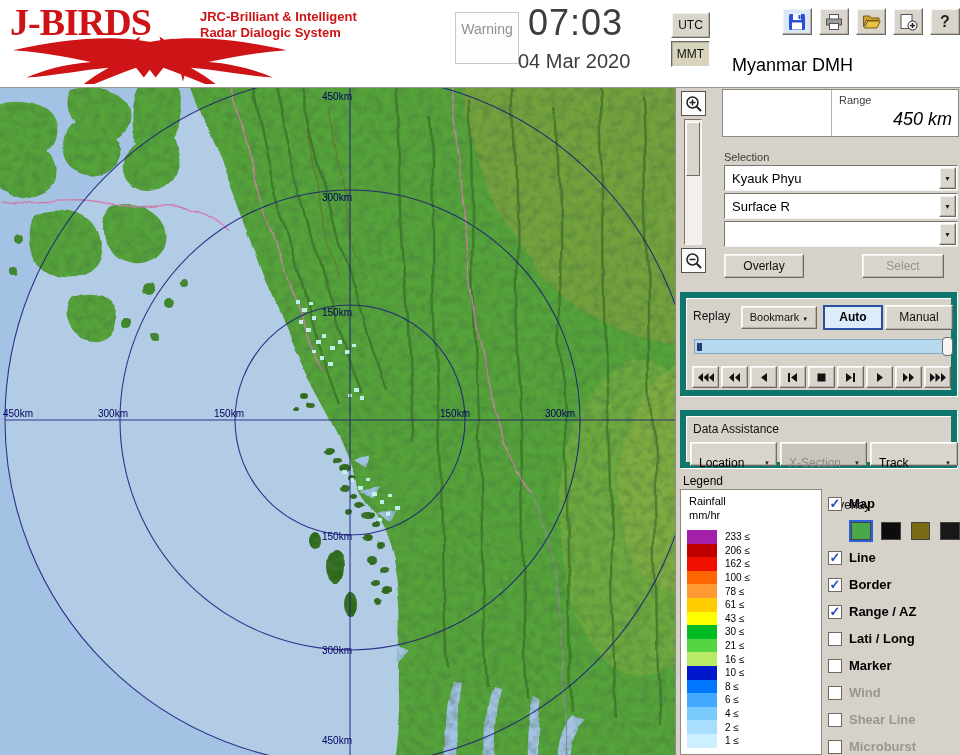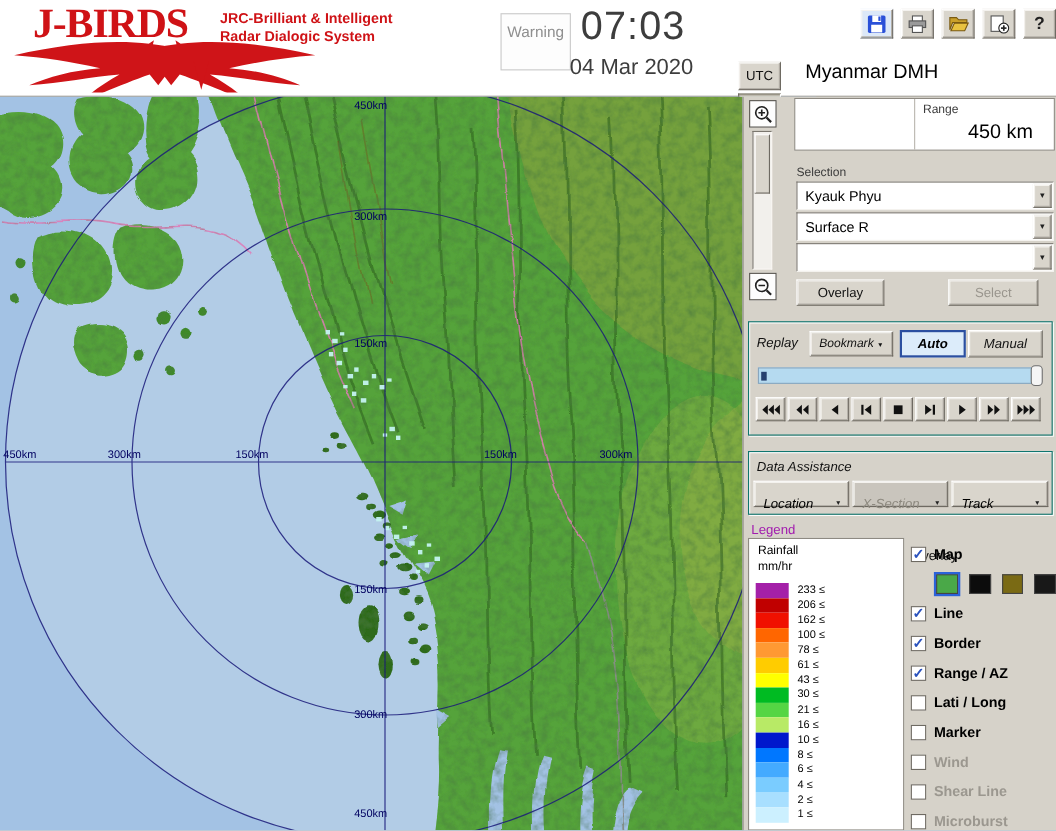--- a/index.html
+++ b/index.html
@@ -1,27 +1,27 @@
 <!DOCTYPE html>
 <html><head>
 <meta charset="utf-8">
 <style>
   html,body{margin:0;padding:0;}
   body{font-family:"Liberation Sans",sans-serif;background:#d6d2c9;}
   .app{position:relative;width:960px;height:755px;overflow:hidden;background:#d6d2c9;}
 
   
   .header{position:absolute;left:0;top:0;width:960px;height:88px;background:#ffffff;border-bottom:1px solid #9a968e;box-sizing:border-box;}
-  .logo-title{position:absolute;left:10px;top:0px;font-family:"Liberation Serif",serif;font-weight:bold;font-size:38px;color:#cf1216;letter-spacing:-1px;margin-left:20px;}
+  .logo-title{position:absolute;left:10px;top:0px;font-family:"Liberation Serif",serif;font-weight:bold;font-size:38px;color:#cf1216;letter-spacing:-1px;}
   .logo-sub{position:absolute;left:200px;top:9px;color:#cf1216;font-weight:bold;font-size:13px;line-height:16px;}
   .eagle{position:absolute;left:6px;top:36px;}
   .warning-box{position:absolute;left:455px;top:12px;width:64px;height:52px;background:#fdfdfd;border:1px solid #c9c9c9;color:#8f8f8f;font-size:14px;text-align:center;padding-top:8px;box-sizing:border-box;}
   .clock-time{position:absolute;left:528px;top:2px;font-size:36px;color:#3d3d3d;letter-spacing:1px;}
   .clock-date{position:absolute;left:518px;top:50px;font-size:20px;color:#3d3d3d;}
-  .tz-btn{position:absolute;left:671px;width:39px;height:26px;font-size:12px;color:#111;text-align:center;line-height:24px;margin-top:44px;}
+  .tz-btn{position:absolute;left:671px;width:39px;height:26px;font-size:12px;color:#111;text-align:center;line-height:24px;}
   .raised{background:#d9d5cc;border:1px solid;border-color:#ffffff #6e6a62 #6e6a62 #ffffff;box-shadow:inset -1px -1px 0 #b4b0a8, inset 1px 1px 0 #f4f2ee;box-sizing:border-box;}
   .pressed{background:#d8d3bd;border:1px solid;border-color:#6e6a62 #ffffff #ffffff #6e6a62;box-shadow:inset 1px 1px 0 #b4b0a8;box-sizing:border-box;}
   .tz-utc{top:12px;}
   .tz-mmt{top:41px;}
   .toolbar{position:absolute;left:782px;top:8px;display:flex;gap:7px;}
   .tool-btn{width:30px;height:27px;display:flex;align-items:center;justify-content:center;cursor:pointer;}
   .tool-save{background:#dce8f8;}
   .help-glyph{font-size:16px;font-weight:bold;color:#222;}
   .station-title{position:absolute;left:732px;top:55px;font-size:18px;color:#000;}
 
@@ -33,54 +33,54 @@
   
   .side-panel{position:absolute;left:675px;top:88px;width:285px;height:667px;background:#d6d2c9;border-left:1px solid #8e8a82;box-sizing:border-box;}
   .zoom-btn{position:absolute;left:5px;width:25px;height:25px;background:#fdfdfd;border:1px solid #55524c;display:flex;align-items:center;justify-content:center;box-sizing:border-box;}
   .zoom-in{top:3px;} .zoom-out{top:160px;}
   .zoom-track{position:absolute;left:8px;top:31px;width:18px;height:126px;background:#f2f0ec;border:1px solid;border-color:#7a766e #f8f6f2 #f8f6f2 #7a766e;box-sizing:border-box;}
   .zoom-thumb{position:absolute;left:1px;top:2px;width:14px;height:54px;background:#d9d5cc;border:1px solid;border-color:#ffffff #6e6a62 #6e6a62 #ffffff;box-sizing:border-box;}
 
   .range-box{position:absolute;left:46px;top:1px;width:237px;height:48px;background:#ffffff;border:1px solid #8e8a82;box-sizing:border-box;}
   .range-divider{position:absolute;left:108px;top:0;width:1px;height:46px;background:#b9b5ad;}
   .range-label{position:absolute;left:116px;top:4px;font-size:11px;color:#3c3c3c;}
-  .range-value{position:absolute;right:19px;top:19px;font-size:18px;color:#000;}
+  .range-value{position:absolute;right:6px;top:19px;font-size:18px;color:#000;font-style:italic;}
 
   .sel-label{position:absolute;left:48px;top:63px;font-size:11px;color:#3c3c3c;}
   .combo{position:absolute;left:48px;width:234px;height:26px;background:#fff;border:1px solid;border-color:#7a766e #f4f2ee #f4f2ee #7a766e;box-sizing:border-box;font-size:13px;color:#000;}
   .combo .combo-text{position:absolute;left:7px;top:5px;}
   .combo .combo-arrow{position:absolute;right:1px;top:1px;bottom:1px;width:17px;display:flex;align-items:center;justify-content:center;font-size:7px;color:#222;}
   .combo1{top:77px;} .combo2{top:105px;} .combo3{top:133px;}
 
   .panel-btn{font-size:12px;color:#111;text-align:center;cursor:pointer;box-sizing:border-box;}
   .btn-previous{position:absolute;left:48px;top:166px;width:80px;height:24px;line-height:22px;}
   .btn-select{position:absolute;left:186px;top:166px;width:82px;height:24px;line-height:22px;color:#99958d;}
 
-  .groupbox{position:absolute;border:1px solid #0f766e;box-shadow:1px 1px 0 #ffffff, inset 1px 1px 0 #ffffff;box-sizing:border-box;font-style:italic;}
+  .groupbox{position:absolute;border:6px solid #0f766e;box-shadow:1px 1px 0 #ffffff, inset 1px 1px 0 #ffffff;box-sizing:border-box;}
   .replay-group{left:4px;top:204px;width:277px;height:104px;}
   .replay-label{position:absolute;left:7px;top:11px;font-size:12px;color:#111;}
   .btn-bookmark{position:absolute;left:55px;top:8px;width:76px;height:23px;line-height:21px;font-size:11px;}
   .btn-bookmark .mini-arrow{font-size:6px;margin-left:3px;}
   .btn-auto{position:absolute;left:137px;top:7px;width:60px;height:25px;line-height:21px;font-size:12px;font-weight:bold;background:#dcecfa;border:2px solid #2b4fa0;box-sizing:border-box;text-align:center;}
   .btn-manual{position:absolute;left:199px;top:7px;width:68px;height:25px;line-height:23px;font-size:12px;}
   .timeline{position:absolute;left:8px;top:41px;width:258px;height:15px;background:#b5daf0;border:1px solid #88a6be;box-sizing:border-box;}
   .timeline-start{position:absolute;left:2px;top:3px;width:5px;height:8px;background:#26406e;}
   .timeline-thumb{position:absolute;right:-2px;top:-3px;width:11px;height:19px;background:#f5f5f5;border:1px solid #6e6e6e;border-radius:4px;box-sizing:border-box;}
   .playback{position:absolute;left:6px;top:68px;display:flex;gap:2px;}
   .pb-btn{width:27px;height:22px;display:flex;align-items:center;justify-content:center;cursor:pointer;}
 
   .da-group{left:4px;top:322px;width:277px;height:58px;}
   .da-label{position:absolute;left:7px;top:6px;font-size:12px;color:#111;}
   .da-btn{position:absolute;top:26px;height:24px;font-size:12px;display:flex;align-items:center;justify-content:space-between;padding:18px 6px 0 8px;cursor:pointer;}
   .da-btn .mini-arrow{font-size:6px;color:#222;}
   .da-location{left:4px;width:87px;}
   .da-xsection{left:94px;width:87px;background:#c9c5bd;color:#8d897f;}
   .da-track{left:184px;width:88px;}
 
-  .legend-label{position:absolute;left:7px;top:386px;font-size:12px;color:#a21caf;}
+  .legend-label{position:absolute;left:7px;top:386px;font-size:12px;color:#000000;}
   .overlay-label{position:absolute;left:153px;top:386px;font-size:12px;color:#111;margin-top:24px;}
   .legend-panel{position:absolute;left:4px;top:401px;width:142px;height:266px;background:#ffffff;border:1px solid #8e8a82;box-sizing:border-box;overflow:hidden;}
   .legend-unit{position:absolute;left:8px;font-size:11px;color:#000;}
   .lg-u1{top:5px;} .lg-u2{top:19px;}
   .legend-rows{position:absolute;left:6px;top:40px;}
   .lg-row{display:flex;align-items:center;height:13.6px;}
   .lg-sw{display:inline-block;width:30px;height:13.6px;}
   .lg-tx{margin-left:8px;font-size:10px;color:#000;}
 
   .overlay-items{position:absolute;left:152px;top:402px;width:132px;}

